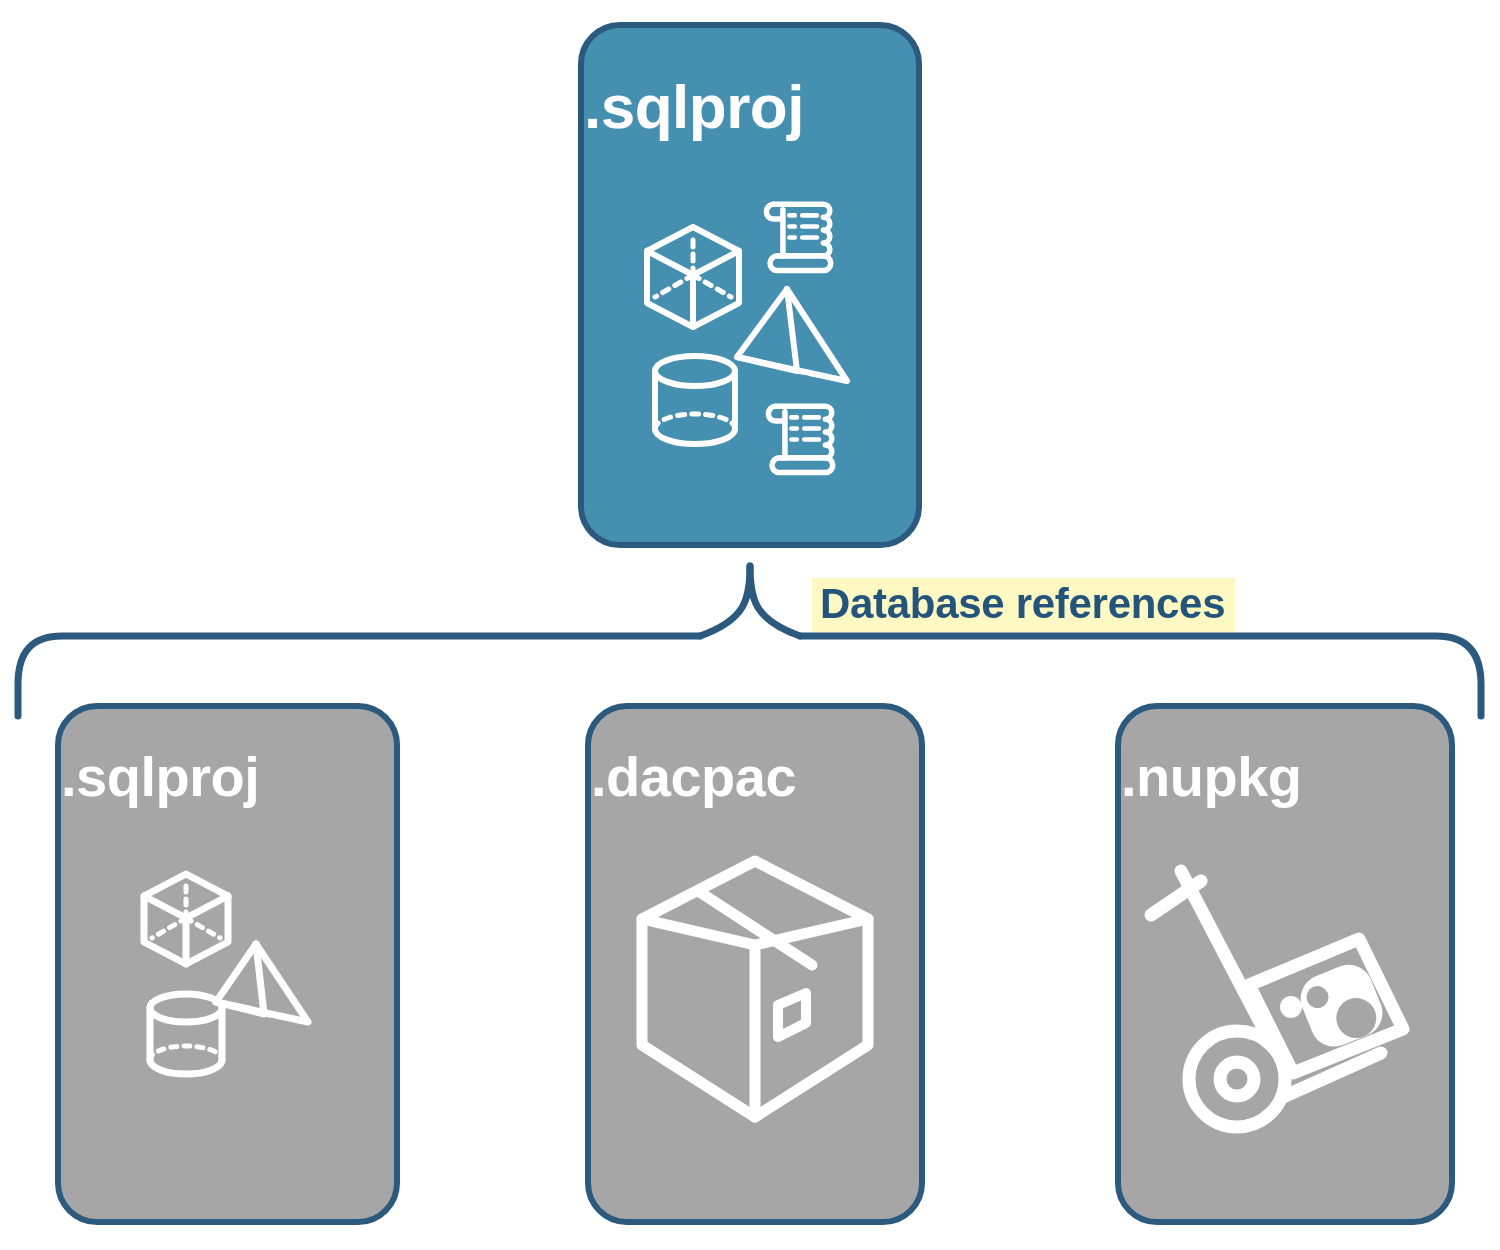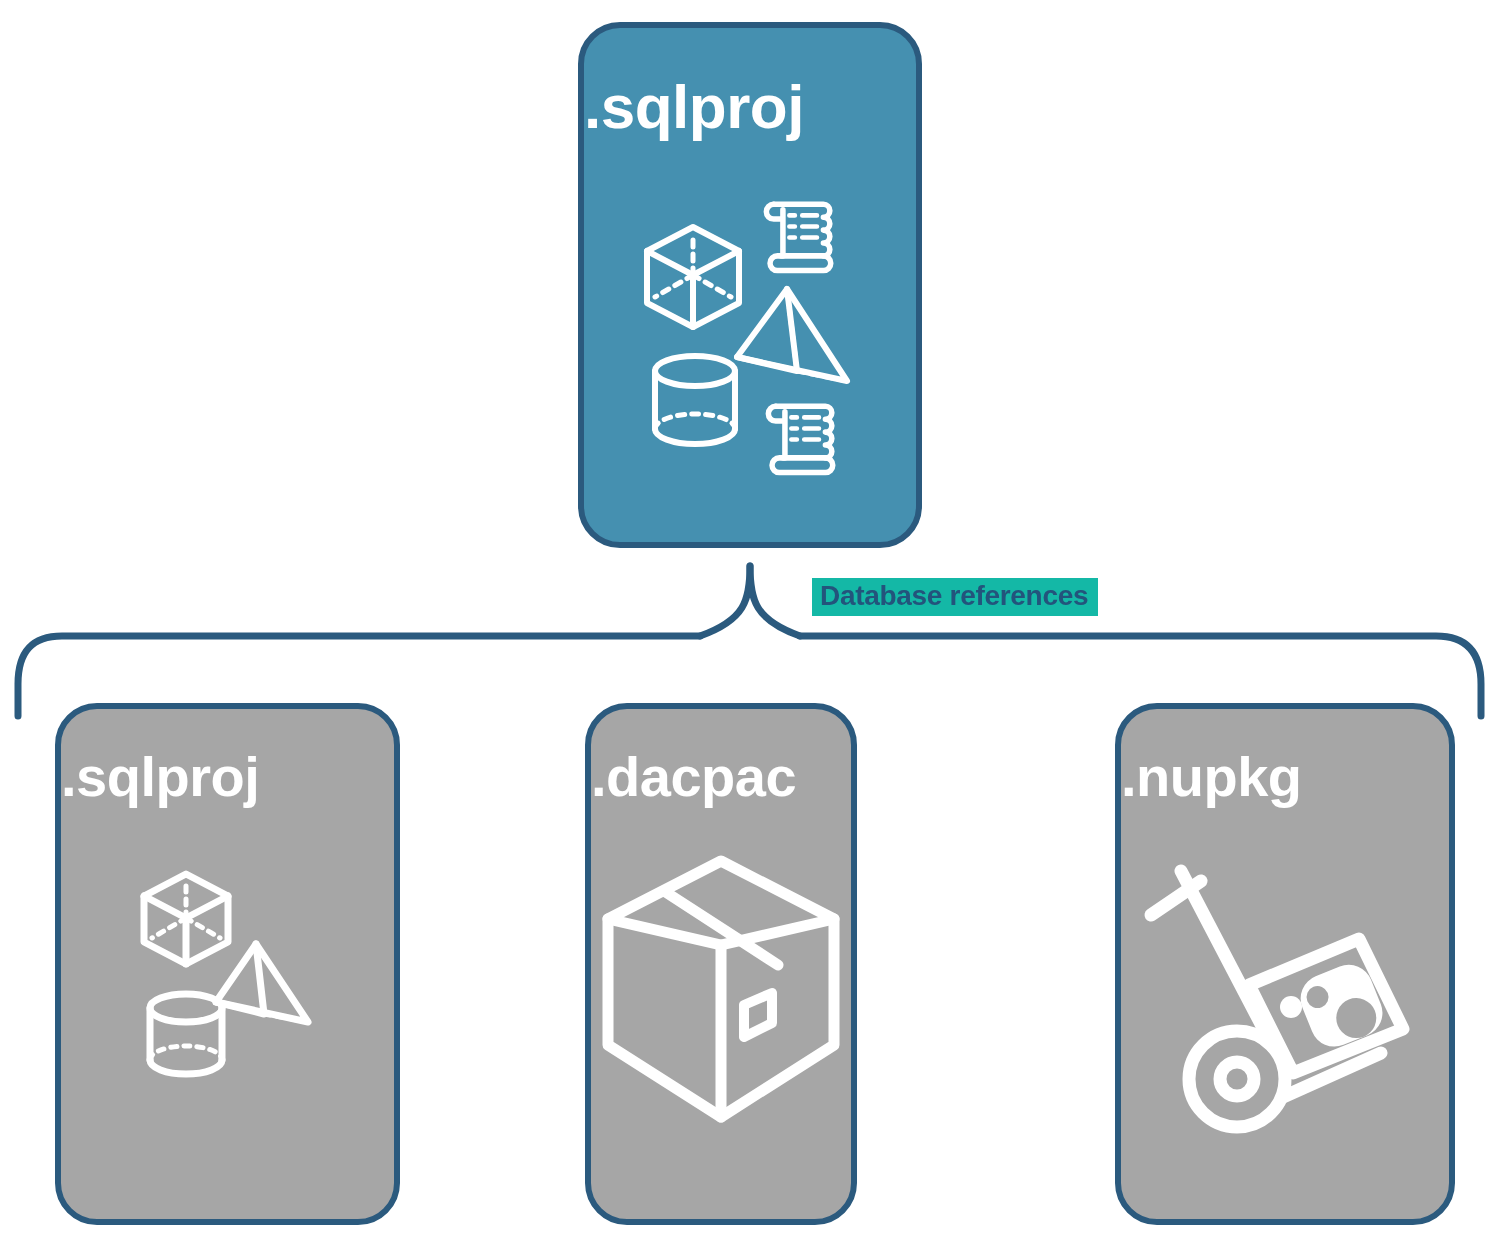--- a/index.html
+++ b/index.html
@@ -54,21 +54,21 @@
 
   #card-sqlproj {
     left: 55px;
     top: 703px;
     width: 345px;
     height: 522px;
   }
   #card-dacpac {
     left: 585px;
     top: 703px;
-    width: 272px;
+    width: 340px;
     height: 522px;
   }
   #card-nupkg {
     left: 1115px;
     top: 703px;
     width: 340px;
     height: 522px;
   }
   #card-sqlproj .card-title,
   #card-dacpac .card-title,
@@ -96,26 +96,26 @@
     height: 1250px;
     pointer-events: none;
   }
   #brace svg { display: block; }
 
   
   #brace-label {
     position: absolute;
     left: 812px;
     top: 578px;
-    font-size: 28px;
+    font-size: 42px;
     font-weight: bold;
     color: #23547c;
     letter-spacing: -0.3px;
     white-space: nowrap;
-    background: #14b8a6;
+    background: #fef9c3;
     padding: 2px 10px 4px 8px;
     user-select: none;
   }
 </style>
 </head>
 <body>
 
 <div id="stage">
 
   <div class="card teal" id="card-root">

